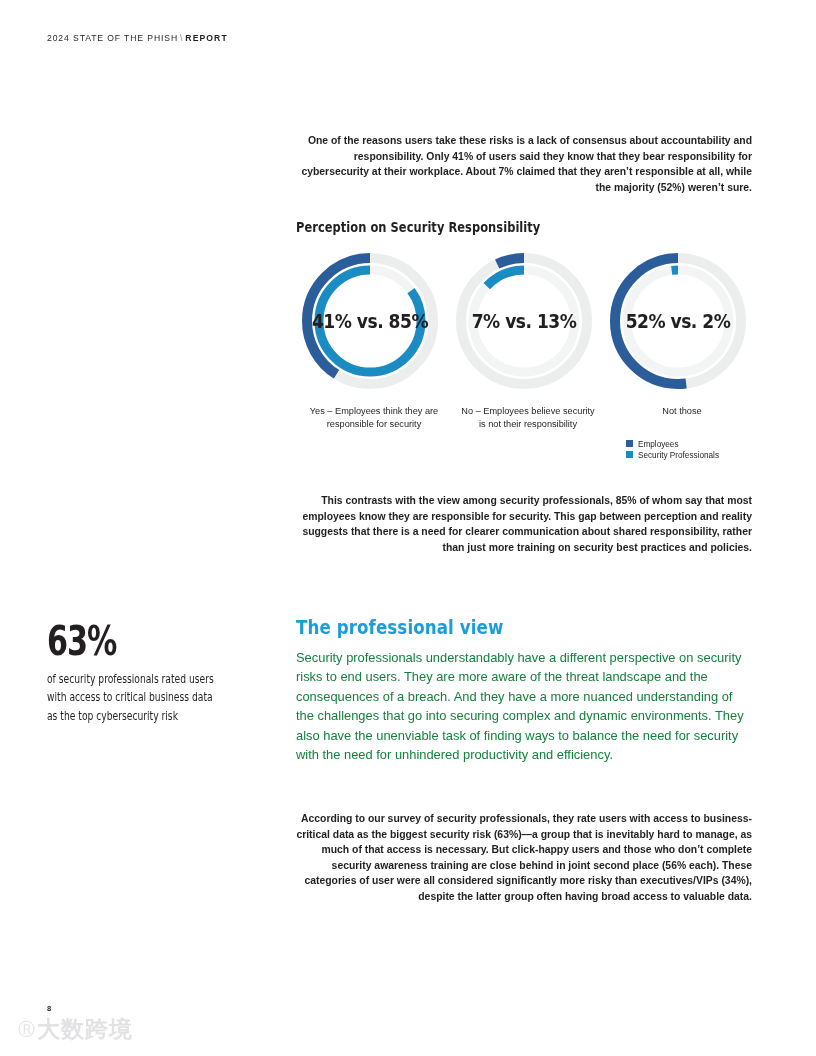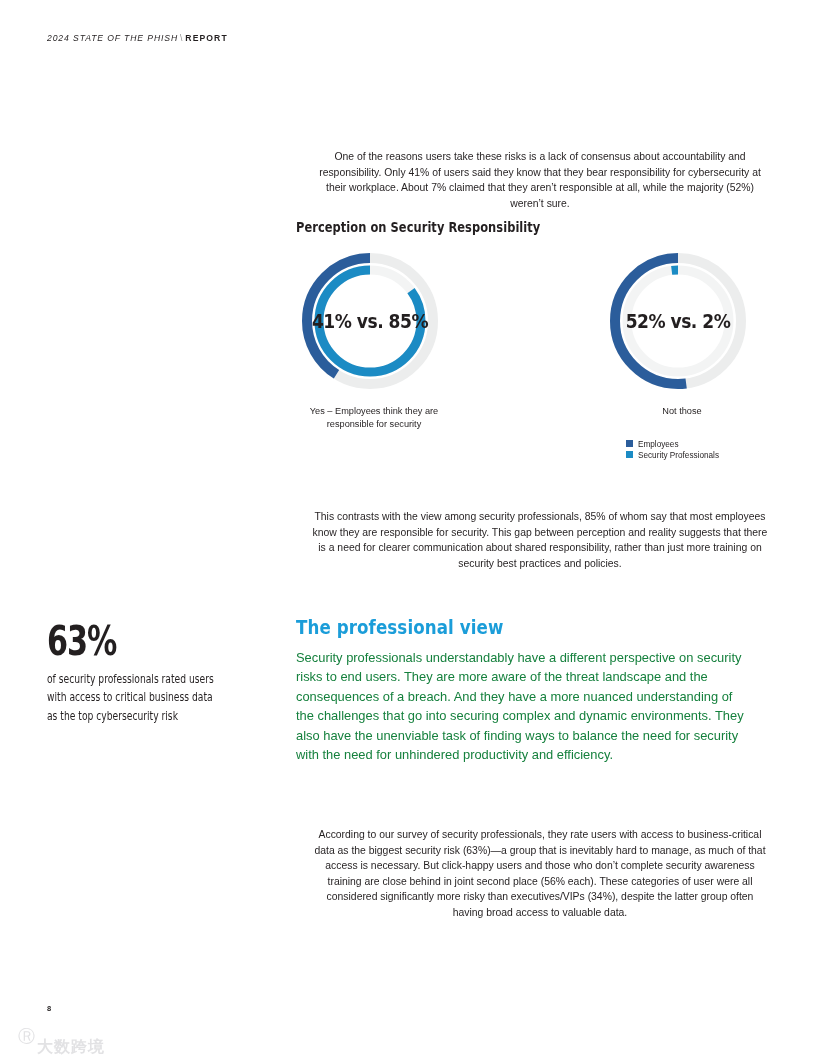--- a/index.html
+++ b/index.html
@@ -19,21 +19,21 @@
   
   .running-head {
     position: absolute;
     left: 47px;
     top: 33px;
     font-size: 8.6px;
     letter-spacing: 0.9px;
     color: #231f20;
     white-space: nowrap;
   }
-  .running-head .rh-main { font-weight: 400; font-style: italic; }
+  .running-head .rh-main { font-weight: 400; }
   .running-head .rh-slash { color: #8a8a8a; margin: 0 2px; font-weight: 400; }
   .running-head .rh-bold { font-weight: 700; letter-spacing: 1.1px; }
 
   
   .callout { position: absolute; left: 47px; top: 614px; width: 170px; margin-top: 8px; }
   .callout-stat {
     font-family: "DejaVu Sans Condensed", "Liberation Sans Narrow", "Liberation Sans", sans-serif;
     font-weight: 700;
     font-size: 41px;
     line-height: 0.95;
@@ -53,22 +53,23 @@
     width: 193px;
   }
 
   
   .col { position: absolute; left: 296px; width: 456px; }
 
   p.body {
     font-size: 10.4px;
     line-height: 1.49;
     color: #231f20;
-    margin: 16px;
-    text-align: center;
+    margin: 0;
+    text-align: right;
+    font-weight: bold;
   }
 
   .p1 { top: 133px; }
   .p2 { top: 493px; }
   .p4 { top: 811px; }
 
   
   .chart-block { top: 220px; }
   .chart-title {
     font-family: "DejaVu Sans Condensed", "Liberation Sans Narrow", "Liberation Sans", sans-serif;
@@ -149,25 +150,24 @@
     color: #e2e2e4;
     user-select: none;
   }
   .wm-mark {
     font-size: 17px;
     line-height: 1;
     letter-spacing: -1px;
     margin-right: 3px;
   }
   .wm-text {
-    font-size: 16px;
+    font-size: 23px;
     line-height: 1;
     letter-spacing: 1px;
     font-weight: 700;
-    margin-top: 21px;
   }
 </style>
 </head>
 <body>
 
 <div class="page">
 
   <div class="running-head">
     <span class="rh-main">2024 STATE OF THE PHISH</span><span class="rh-slash">\</span><span class="rh-bold">REPORT</span>
   </div>
@@ -188,20 +188,30 @@
         <svg class="donut-svg" width="148" height="148" viewBox="0 0 148 148">
           <circle cx="74" cy="74" r="63" fill="none" stroke="#eceded" stroke-width="10"></circle>
           <circle cx="74" cy="74" r="51" fill="none" stroke="#f3f4f4" stroke-width="9"></circle>
           <circle id="d1-outer" cx="74" cy="74" r="63" fill="none" stroke="#2b5d9b" stroke-width="10" transform="rotate(-90 74 74) scale(1,-1) translate(0,-148)" stroke-dasharray="162.2946764844487 233.54599786786525" stroke-dashoffset="0"></circle>
           <circle id="d1-inner" cx="74" cy="74" r="51" fill="none" stroke="#1b8bc4" stroke-width="9" transform="rotate(-90 74 74) scale(1,-1) translate(0,-148)" stroke-dasharray="272.376083066235 48.066367599923865" stroke-dashoffset="0"></circle>
           <text class="donut-center" x="74" y="81" text-anchor="middle">41% vs. 85%</text>
         </svg>
         <div class="donut-caption">Yes – Employees think they are responsible for security</div>
       </div>
 
+      <div class="donut-cell">
+        <svg class="donut-svg" width="148" height="148" viewBox="0 0 148 148">
+          <circle cx="74" cy="74" r="63" fill="none" stroke="#eceded" stroke-width="10"></circle>
+          <circle cx="74" cy="74" r="51" fill="none" stroke="#f3f4f4" stroke-width="9"></circle>
+          <circle id="d2-outer" cx="74" cy="74" r="63" fill="none" stroke="#2b5d9b" stroke-width="10" transform="rotate(-90 74 74) scale(1,-1) translate(0,-148)" stroke-dasharray="27.70884720466198 368.13182714765196" stroke-dashoffset="0"></circle>
+          <circle id="d2-inner" cx="74" cy="74" r="51" fill="none" stroke="#1b8bc4" stroke-width="9" transform="rotate(-90 74 74) scale(1,-1) translate(0,-148)" stroke-dasharray="41.65751858660066 278.78493207955825" stroke-dashoffset="0"></circle>
+          <text class="donut-center" x="74" y="81" text-anchor="middle">7% vs. 13%</text>
+        </svg>
+        <div class="donut-caption">No – Employees believe security is not their responsibility</div>
+      </div>
 
       <div class="donut-cell">
         <svg class="donut-svg" width="148" height="148" viewBox="0 0 148 148">
           <circle cx="74" cy="74" r="63" fill="none" stroke="#eceded" stroke-width="10"></circle>
           <circle cx="74" cy="74" r="51" fill="none" stroke="#f3f4f4" stroke-width="9"></circle>
           <circle id="d3-outer" cx="74" cy="74" r="63" fill="none" stroke="#2b5d9b" stroke-width="10" transform="rotate(-90 74 74) scale(1,-1) translate(0,-148)" stroke-dasharray="205.83715066320326 190.0035236891107" stroke-dashoffset="0"></circle>
           <circle id="d3-inner" cx="74" cy="74" r="51" fill="none" stroke="#1b8bc4" stroke-width="9" transform="rotate(-90 74 74) scale(1,-1) translate(0,-148)" stroke-dasharray="6.408849013323178 314.0336016528357" stroke-dashoffset="0"></circle>
           <text class="donut-center" x="74" y="81" text-anchor="middle">52% vs. 2%</text>
         </svg>
         <div class="donut-caption">Not those</div>

